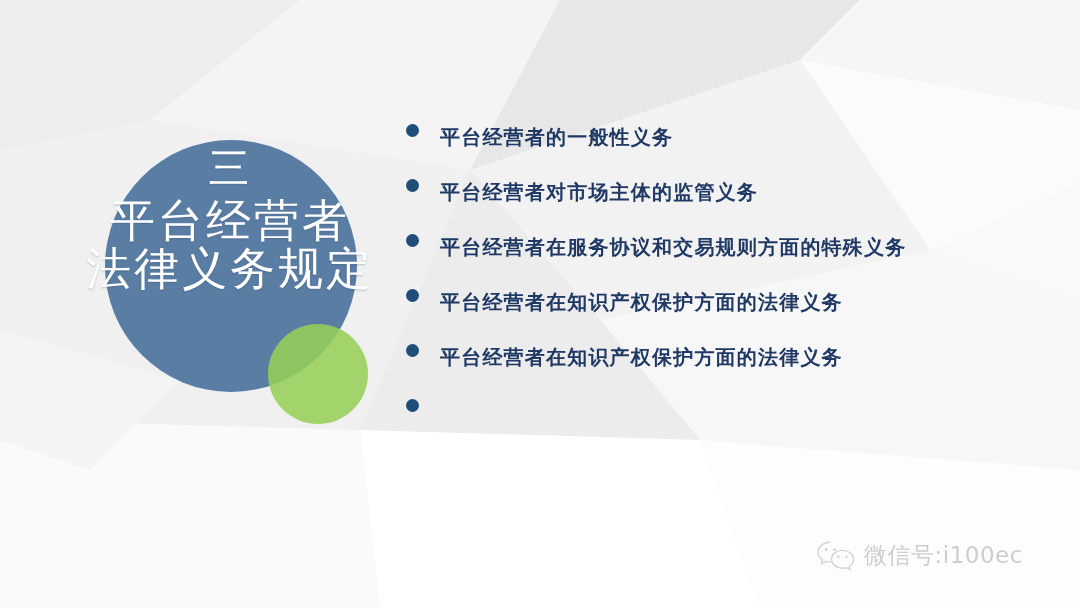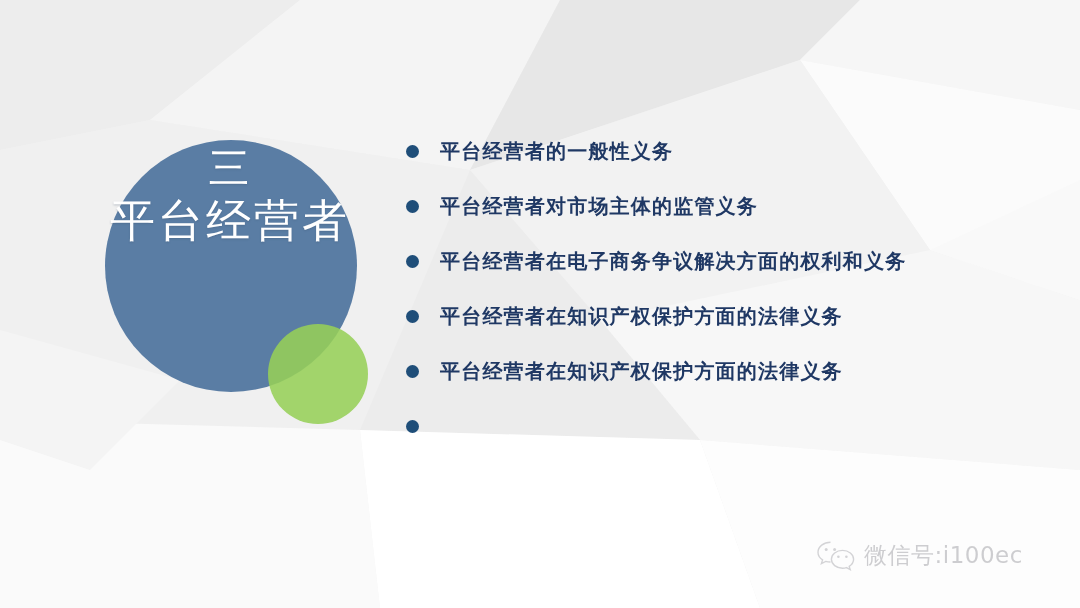--- a/index.html
+++ b/index.html
@@ -83,21 +83,20 @@
 
   
   #bullet-list {
     position: absolute;
     left: 406px;
     top: 124px;
     width: 630px;
   }
   .bullet-row {
     display: flex;
-    align-items: center;
     height: 55px;
   }
   .bullet-dot {
     flex: 0 0 auto;
     width: 13px;
     height: 13px;
     border-radius: 50%;
     background: #1f4e79;
     margin-right: 21px;
   }
@@ -156,37 +155,38 @@
   </svg>
 
   <div id="circle-group">
     <div class="blue-circle"></div>
     <div class="green-circle"></div>
   </div>
 
   <div id="heading-block">
     <div id="heading-number">三</div>
     <div class="heading-line">平台经营者</div>
+    <div class="heading-line">法律义务规定</div>
   </div>
 
   <div id="bullet-list">
 
     <div class="bullet-row">
       <span class="bullet-dot"></span>
       <span class="bullet-text">平台经营者的一般性义务</span>
     </div>
 
     <div class="bullet-row">
       <span class="bullet-dot"></span>
       <span class="bullet-text">平台经营者对市场主体的监管义务</span>
     </div>
 
     <div class="bullet-row">
       <span class="bullet-dot"></span>
-      <span class="bullet-text">平台经营者在电子商务争议解决方面的权利和义务</span>
+      <span class="bullet-text">平台经营者在服务协议和交易规则方面的特殊义务</span>
     </div>
 
     <div class="bullet-row">
       <span class="bullet-dot"></span>
       <span class="bullet-text">平台经营者在知识产权保护方面的法律义务</span>
     </div>
 
     <div class="bullet-row">
       <span class="bullet-dot"></span>
       <span class="bullet-text">平台经营者在知识产权保护方面的法律义务</span>

